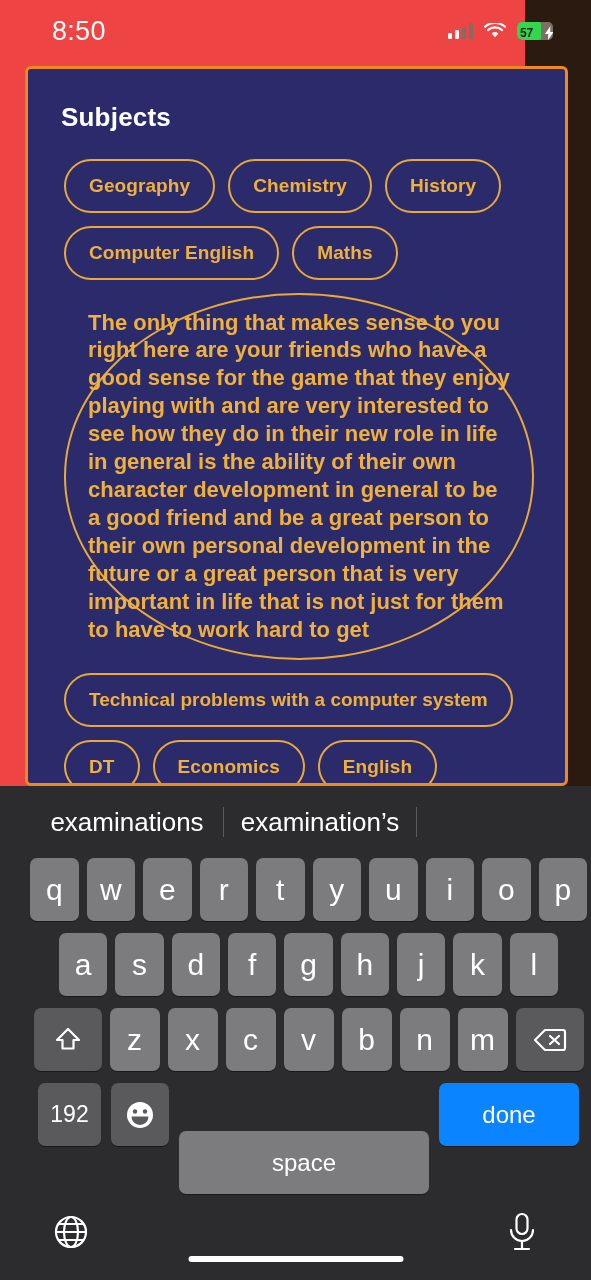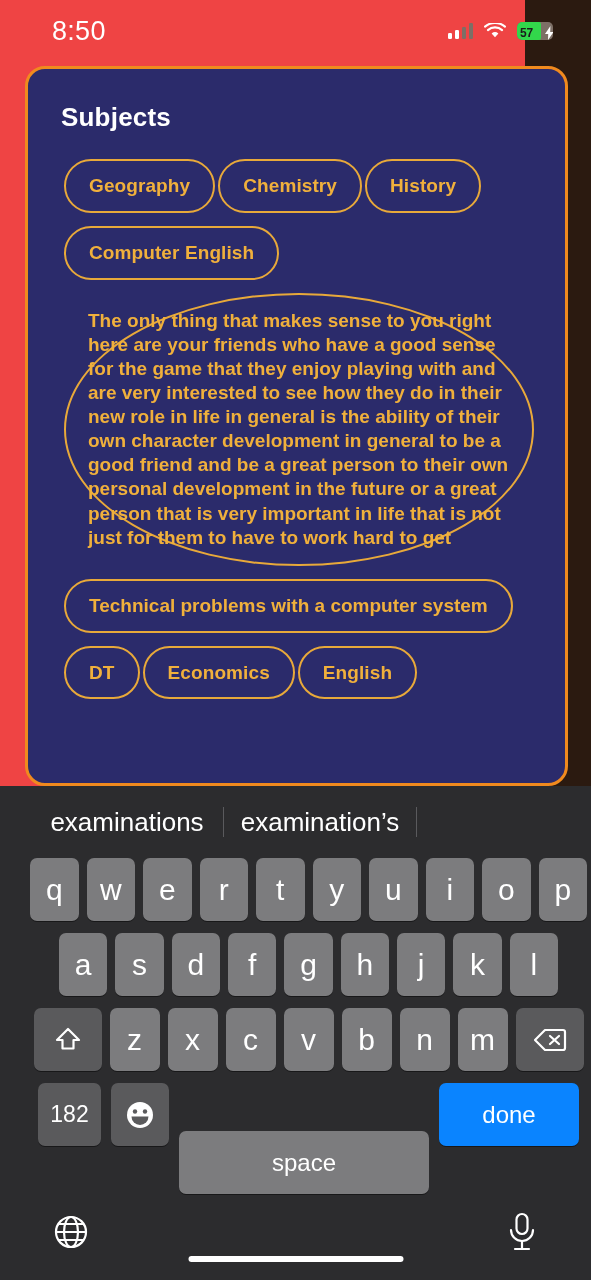--- a/index.html
+++ b/index.html
@@ -35,41 +35,41 @@
   .batt:after{
     content:""; position:absolute; right:-4px; top:5px; width:2.5px; height:8px;
     background:#7d6f66; border-radius:0 2px 2px 0;
   }
 
   
   #card{
     position:absolute; left:25px; top:66px; width:543px; height:720px;
     background:#2b2b6b;
     border:3px solid #f08a1e;
-    border-radius:20px;
+    border-radius:6px;
     overflow:hidden;
   }
   #card-title{
     color:#ffffff; font-size:26px; font-weight:700; letter-spacing:.2px;
     margin:33px 0 0 33px;
   }
   #chips{ margin:26px 12px 0 12px; position:relative; }
-  .chip-row{ display:flex; gap:3px; margin-bottom:13px; padding-left:24px; }
+  .chip-row{ display:flex; gap:13px; margin-bottom:13px; padding-left:24px; }
   .chip{
     border:2px solid #e8a93a; color:#f0b03c;
     font-size:19px; font-weight:700; letter-spacing:.1px;
     border-radius:999px;
     padding:13px 23px; line-height:1.25;
     white-space:nowrap; background:transparent;
   }
   
   .chip-long{
     position:relative; margin:0 0 13px 24px; width:470px;
     border:2px solid #e8a93a; color:#f0b03c;
-    font-size:19px; font-weight:700; line-height:1.27;
+    font-size:22px; font-weight:700; line-height:1.27;
     border-radius:50%/50%;
     padding:14px 22px; background:transparent;
   }
   .chip-para{ border-radius:50% / 50%; margin-top:2px; }
   .chip-wide{ border-radius:46px / 46px; }
   .chip-single{
     margin:0 0 13px 24px; width:fit-content; max-width:470px;
     border:2px solid #e8a93a; color:#f0b03c;
     font-size:19px; font-weight:700; line-height:1.25;
     border-radius:999px; padding:13px 23px;
@@ -159,20 +159,21 @@
     <div id="chips">
 
       <div class="chip-row">
         <div class="chip">Geography</div>
         <div class="chip">Chemistry</div>
         <div class="chip">History</div>
       </div>
 
       <div class="chip-row">
         <div class="chip">Computer English</div>
+        <div class="chip">Maths</div>
       </div>
 
       <div class="chip-long chip-para">The only thing that makes sense to you right here are your friends who have a good sense for the game that they enjoy playing with and are very interested to see how they do in their new role in life in general is the ability of their own character development in general to be a good friend and be a great person to their own personal development in the future or a great person that is very important in life that is not just for them to have to work hard to get</div>
       <div class="chip-single">Technical problems with a computer system</div>
 
       <div class="chip-row">
         <div class="chip">DT</div>
         <div class="chip">Economics</div>
         <div class="chip">English</div>
       </div>
@@ -231,21 +232,21 @@
         <div class="key">m</div>
         <div class="key dark">
           <svg width="34" height="26" viewBox="0 0 34 26">
             <path d="M12 3 h18 a2 2 0 0 1 2 2 v16 a2 2 0 0 1 -2 2 H12 L2 13 Z" fill="none" stroke="#fff" stroke-width="2.2" stroke-linejoin="round"></path>
             <path d="M17 9 l9 8 M26 9 l-9 8" stroke="#fff" stroke-width="2.2" stroke-linecap="round"></path>
           </svg>
         </div>
       </div>
 
       <div class="krow r4">
-        <div class="key fn">182</div>
+        <div class="key fn">192</div>
         <div class="key emoji">
           <svg width="32" height="32" viewBox="0 0 32 32">
             <circle cx="16" cy="16" r="13" fill="#fff"></circle>
             <circle cx="11" cy="12.5" r="2.2" fill="#5a5a5c"></circle>
             <circle cx="21" cy="12.5" r="2.2" fill="#5a5a5c"></circle>
             <path d="M7.5 17.5 h17 a8.5 8.5 0 0 1 -17 0 Z" fill="#5a5a5c"></path>
           </svg>
         </div>
         <div class="key space">space</div>
         <div class="key done">done</div>

